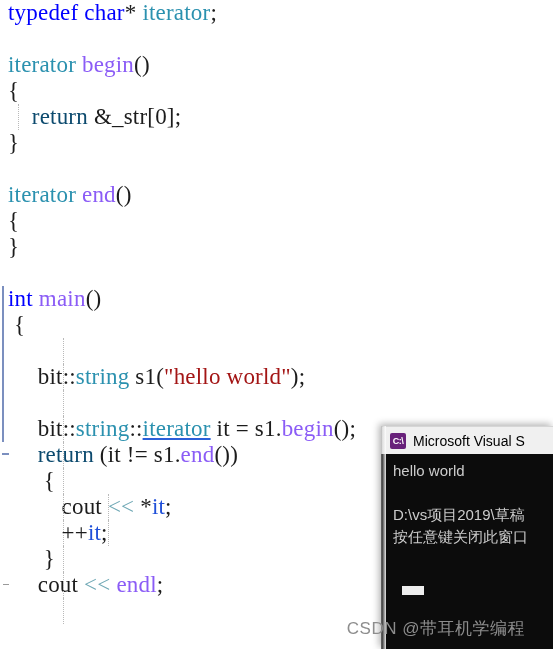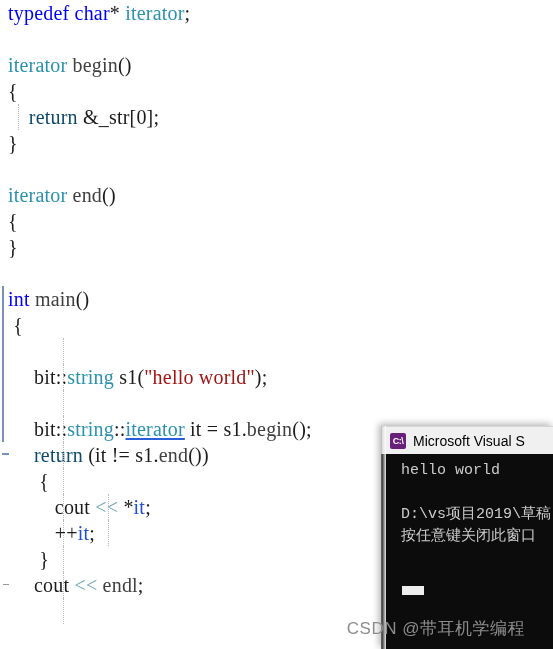--- a/index.html
+++ b/index.html
@@ -22,21 +22,21 @@
     left: 0; top: 0;
     width: 553px; height: 649px;
     background: #ffffff;
   }
   .code-line {
     position: relative;
     height: 26px;
     line-height: 26px;
     white-space: pre;
     font-family: "Liberation Serif", "DejaVu Serif", serif;
-    font-size: 20px;
+    font-size: 23px;
     letter-spacing: 0.2px;
     color: #1c1c1c;
     padding-left: 8px;
   }
 
   
   .guide {
     position: absolute;
     top: 0;
     width: 0px;
@@ -70,21 +70,21 @@
     top: 12px;
     width: 6px;
     height: 0;
     border-top: 1.5px solid #9a9a9a;
   }
 
   
   .kw      { color: #0000ff; }           
   .kw2     { color: #0c4a6e; }           
   .type    { color: #2b91af; }           
-  .fn      { color: #404040; }           
+  .fn      { color: #8b5cf6; }           
   .str     { color: #a31515; }           
   .num     { color: #1c1c1c; }
   .plain   { color: #1c1c1c; }
   .op      { color: #6fa8b5; }
   .var     { color: #1f4fd8; }           
   .squig {
     text-decoration: underline;
     text-decoration-color: #2b5fd9;
     text-decoration-style: solid;
     text-underline-offset: 2px;
@@ -135,26 +135,26 @@
   }
   #console-body {
     position: relative;
     height: 195px;
     background: #0c0c0c;
     padding: 6px 0 0 3px;
     box-sizing: border-box;
     border-left: 1px solid #555;
   }
   .con-line {
-    font-family: Liberation Mono, monospace;
+    font-family: Liberation Sans, sans-serif;
     font-size: 15px;
     line-height: 22px;
     color: #cccccc;
     white-space: nowrap;
-    padding-left: 16px;
+    padding-left: 8px;
   }
   .con-line.gap { height: 22px; }
   #console-cursor {
     position: absolute;
     left: 20px;
     top: 132px;
     width: 22px;
     height: 9px;
     background: #eeeeee;
   }

